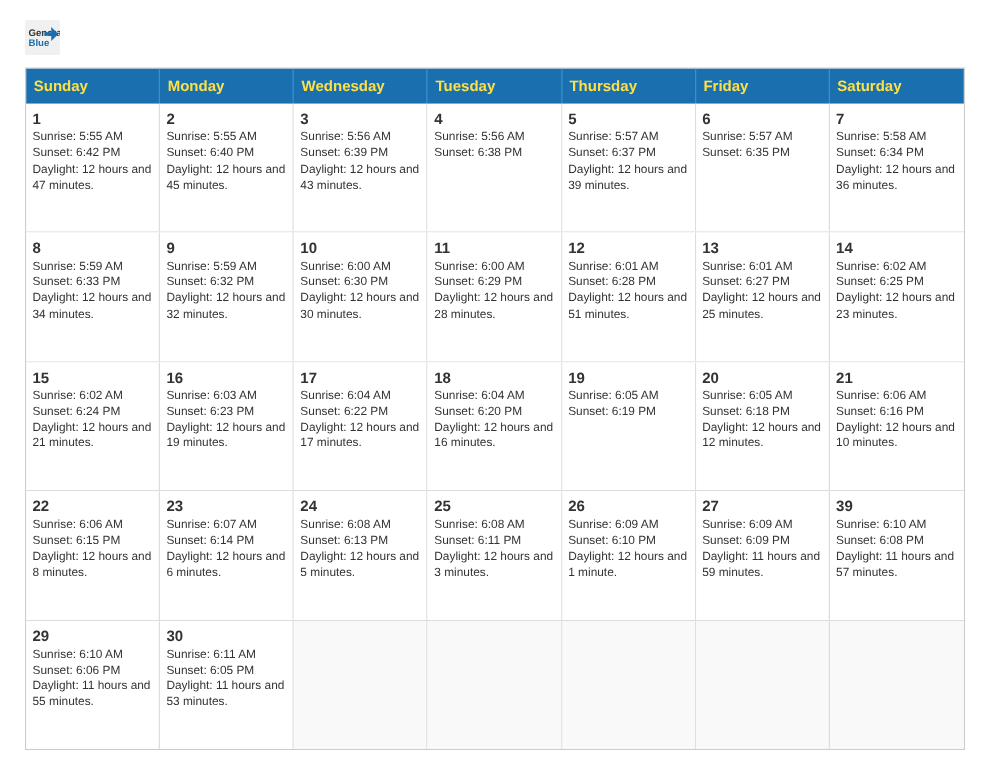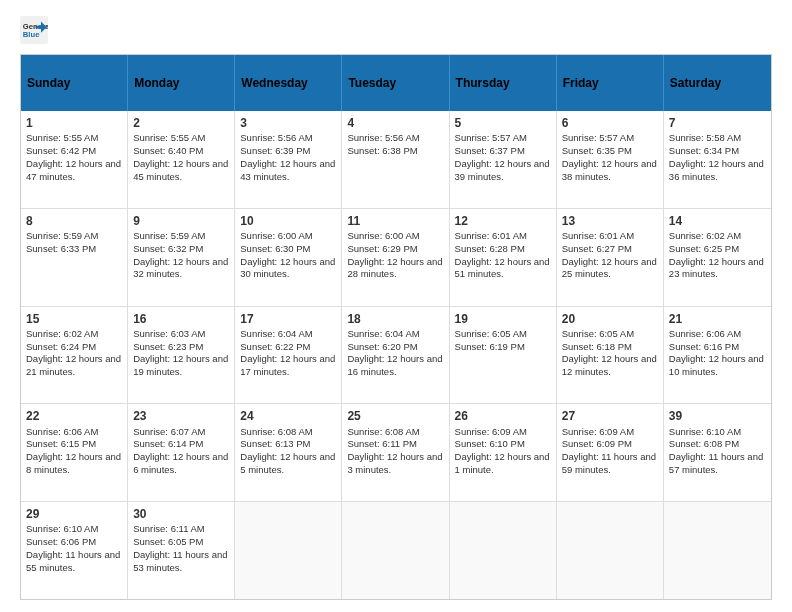--- a/index.html
+++ b/index.html
@@ -50,24 +50,24 @@
       display: flex;
       flex-direction: column;
       border: 1px solid #ccc;
     }
     .cal-header {
       display: grid;
       grid-template-columns: repeat(7, 1fr);
       background: #1a6faf;
     }
     .cal-header-cell {
-      color: #000000;
+      color: #fde047;
       font-size: 12px;
       font-weight: bold;
-      padding: 21px 6px;
+      padding: 7px 6px;
       text-align: left;
       border-right: 1px solid #3a8fd0;
     }
     .cal-header-cell:last-child { border-right: none; }
     .cal-body {
       display: flex;
       flex-direction: column;
       flex: 1;
     }
     .cal-row {
@@ -124,25 +124,25 @@
         <div class="cal-header-cell">Friday</div>
         <div class="cal-header-cell">Saturday</div>
       </div>
     <div class="cal-body">
     <div class="cal-row">
           <div class="cal-cell"><span class="day-num">1</span><span>Sunrise: 5:55 AM</span><br><span>Sunset: 6:42 PM</span><br><span>Daylight: 12 hours and 47 minutes.</span></div>
           <div class="cal-cell"><span class="day-num">2</span><span>Sunrise: 5:55 AM</span><br><span>Sunset: 6:40 PM</span><br><span>Daylight: 12 hours and 45 minutes.</span></div>
           <div class="cal-cell"><span class="day-num">3</span><span>Sunrise: 5:56 AM</span><br><span>Sunset: 6:39 PM</span><br><span>Daylight: 12 hours and 43 minutes.</span></div>
           <div class="cal-cell"><span class="day-num">4</span><span>Sunrise: 5:56 AM</span><br><span>Sunset: 6:38 PM</span><br></div>
           <div class="cal-cell"><span class="day-num">5</span><span>Sunrise: 5:57 AM</span><br><span>Sunset: 6:37 PM</span><br><span>Daylight: 12 hours and 39 minutes.</span></div>
-          <div class="cal-cell"><span class="day-num">6</span><span>Sunrise: 5:57 AM</span><br><span>Sunset: 6:35 PM</span><br><span>Daylight: 12 hours and 38 minutes.</span></div>
+          <div class="cal-cell"><span class="day-num">6</span><span>Sunrise: 5:57 AM</span><br><span>Sunset: 6:35 PM</span><br></div>
           <div class="cal-cell"><span class="day-num">7</span><span>Sunrise: 5:58 AM</span><br><span>Sunset: 6:34 PM</span><br><span>Daylight: 12 hours and 36 minutes.</span></div>
         </div>
         <div class="cal-row">
-          <div class="cal-cell"><span class="day-num">8</span><span>Sunrise: 5:59 AM</span><br><span>Sunset: 6:33 PM</span><br></div>
+          <div class="cal-cell"><span class="day-num">8</span><span>Sunrise: 5:59 AM</span><br><span>Sunset: 6:33 PM</span><br><span>Daylight: 12 hours and 34 minutes.</span></div>
           <div class="cal-cell"><span class="day-num">9</span><span>Sunrise: 5:59 AM</span><br><span>Sunset: 6:32 PM</span><br><span>Daylight: 12 hours and 32 minutes.</span></div>
           <div class="cal-cell"><span class="day-num">10</span><span>Sunrise: 6:00 AM</span><br><span>Sunset: 6:30 PM</span><br><span>Daylight: 12 hours and 30 minutes.</span></div>
           <div class="cal-cell"><span class="day-num">11</span><span>Sunrise: 6:00 AM</span><br><span>Sunset: 6:29 PM</span><br><span>Daylight: 12 hours and 28 minutes.</span></div>
           <div class="cal-cell"><span class="day-num">12</span><span>Sunrise: 6:01 AM</span><br><span>Sunset: 6:28 PM</span><br><span>Daylight: 12 hours and 51 minutes.</span></div>
           <div class="cal-cell"><span class="day-num">13</span><span>Sunrise: 6:01 AM</span><br><span>Sunset: 6:27 PM</span><br><span>Daylight: 12 hours and 25 minutes.</span></div>
           <div class="cal-cell"><span class="day-num">14</span><span>Sunrise: 6:02 AM</span><br><span>Sunset: 6:25 PM</span><br><span>Daylight: 12 hours and 23 minutes.</span></div>
         </div>
         <div class="cal-row">
           <div class="cal-cell"><span class="day-num">15</span><span>Sunrise: 6:02 AM</span><br><span>Sunset: 6:24 PM</span><br><span>Daylight: 12 hours and 21 minutes.</span></div>
           <div class="cal-cell"><span class="day-num">16</span><span>Sunrise: 6:03 AM</span><br><span>Sunset: 6:23 PM</span><br><span>Daylight: 12 hours and 19 minutes.</span></div>

